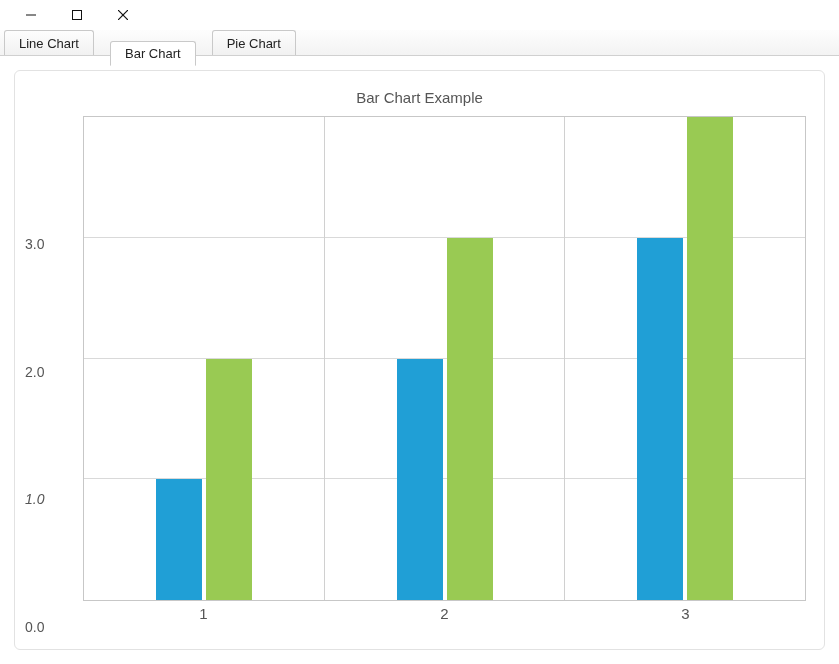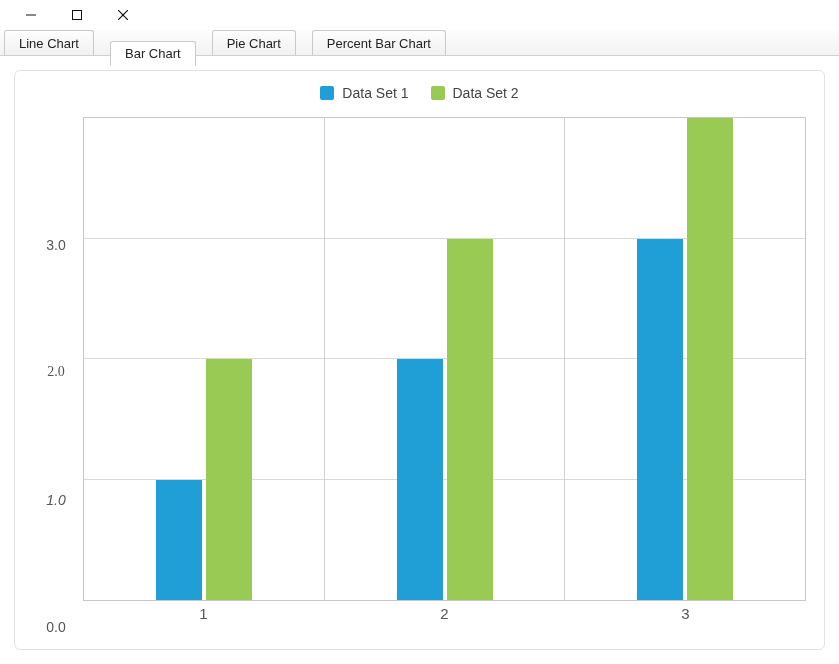--- a/index.html
+++ b/index.html
@@ -97,23 +97,23 @@
   .chart-wrap {
     flex:1 1 auto;
     display:flex;
   }
   .yaxis {
     width:50px;
     position:relative;
   }
   .yaxis .ytick {
     position:absolute;
-    right:6px;
+    right:16px;
     transform:translateY(50%);
-    text-align:center;
+    text-align:left;
     font-size:14px; color:#555;
     width:42px;
   }
   .plot-col {
     flex:1 1 auto;
     display:flex; flex-direction:column;
   }
   .plot {
     flex:1 1 auto;
     border:1px solid #c7c7c7;
@@ -170,42 +170,32 @@
           <line x1="10" y1="0" x2="0" y2="10" stroke="#111" stroke-width="1.2"></line>
         </svg>
     </div>
   </div>
 </div>
 
 <div class="tabstrip" id="tabstrip">
     <div class="tab">Line Chart</div>
     <div class="tab active">Bar Chart</div>
     <div class="tab">Pie Chart</div>
-    <div class="tab">Percent Bar Chart</div>
   </div>
 
 <div class="content">
   <div class="card">
-
-    <div class="legend" id="legend">
-        <div class="legend-item">
-          <span class="legend-swatch" style="background: rgb(32, 159, 214);"></span>
-          <span>Data Set 1</span>
-        </div>
-        <div class="legend-item">
-          <span class="legend-swatch" style="background: rgb(153, 202, 83);"></span>
-          <span>Data Set 2</span>
-        </div>
-      </div>
+    <div class="chart-title">Bar Chart Example</div>
+
 
     <div class="chart-wrap">
       <div class="yaxis" id="yaxis">
           <div class="ytick" style="bottom: 0%; margin-top: 29px;">0.0</div>
           <div class="ytick" style="bottom: 25%; font-style: italic;">1.0</div>
-          <div class="ytick" style="bottom: 50%; font-family: Liberation Serif, serif;">2.0</div>
+          <div class="ytick" style="bottom: 50%;">2.0</div>
           <div class="ytick" style="bottom: 75%;">3.0</div>
         </div>
       <div class="plot-col">
         <div class="plot" id="plot">
             <div class="gridline" style="bottom: 25%;"></div>
             <div class="gridline" style="bottom: 50%;"></div>
             <div class="gridline" style="bottom: 75%;"></div>
             <div class="cat">
               <div class="bar s0" style="height: 25%; background: rgb(32, 159, 214);"></div>
               <div class="bar s1" style="height: 50%; background: rgb(153, 202, 83);"></div>

